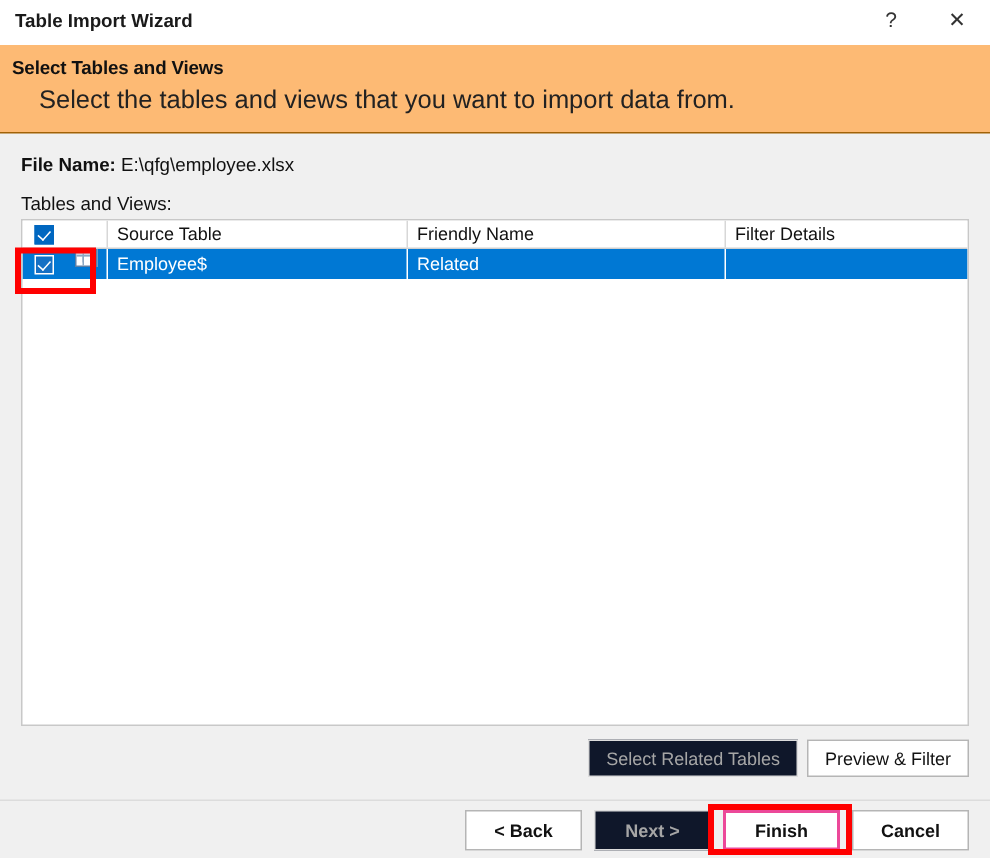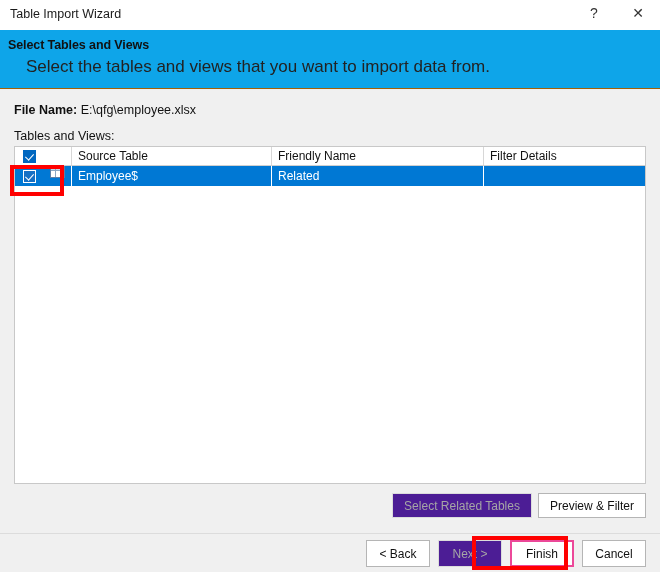--- a/index.html
+++ b/index.html
@@ -25,20 +25,21 @@
     left: 0; top: 0;
     width: 660px; height: 30px;
     background: #ffffff;
   }
   .titlebar-text {
     position: absolute;
     left: 10px; top: 7px;
     font-size: 12.5px;
     color: #1a1a1a;
     white-space: nowrap;
+    font-weight: bold;
   }
   .titlebar-buttons {
     position: absolute;
     right: 0; top: 0;
     height: 30px;
     display: flex;
     align-items: flex-start;
   }
   .tb-btn {
     width: 44px; height: 26px;
@@ -51,21 +52,21 @@
     color: #333333;
   }
   .tb-btn.help { font-size: 14px; }
   .tb-btn.close { font-size: 14px; }
 
   
   .header-band {
     position: absolute;
     left: 0; top: 30px;
     width: 660px; height: 58px;
-    background: #0ea5e9;
+    background: #fdba74;
     border-bottom: 2px solid #a16207;
   }
   .header-title {
     position: absolute;
     left: 8px; top: 8px;
     font-size: 12.5px;
     font-weight: bold;
     color: #111111;
     letter-spacing: -0.1px;
   }
@@ -251,42 +252,43 @@
     padding: 0 11px;
     box-sizing: border-box;
     cursor: default;
     display: inline-flex;
     align-items: center;
     justify-content: center;
     white-space: nowrap;
   }
   .btn.disabled {
     color: #a6a6a6;
-    background: #4c1d95;
+    background: #0f172a;
     border-color: #dcdcdc;
   }
 
   
   .footer {
     position: absolute;
     left: 0; top: 533px;
     width: 660px; height: 39px;
     background: #f0f0f0;
     border-top: 1px solid #dcdcdc;
   }
   .footer-buttons {
     position: absolute;
     right: 14px; top: 6px;
     display: flex;
     gap: 8px;
   }
   .footer-buttons .btn {
-    width: 64px;
+    width: 78px;
     height: 27px;
     padding: 0;
+    font-weight: bold;
   }
   .btn.focused {
     border: 2px solid #ec4899;
     box-shadow: inset 0 0 0 1px #ffffff;
   }
 
   
   .annot {
     position: absolute;
     border: 4px solid #ff0000;

